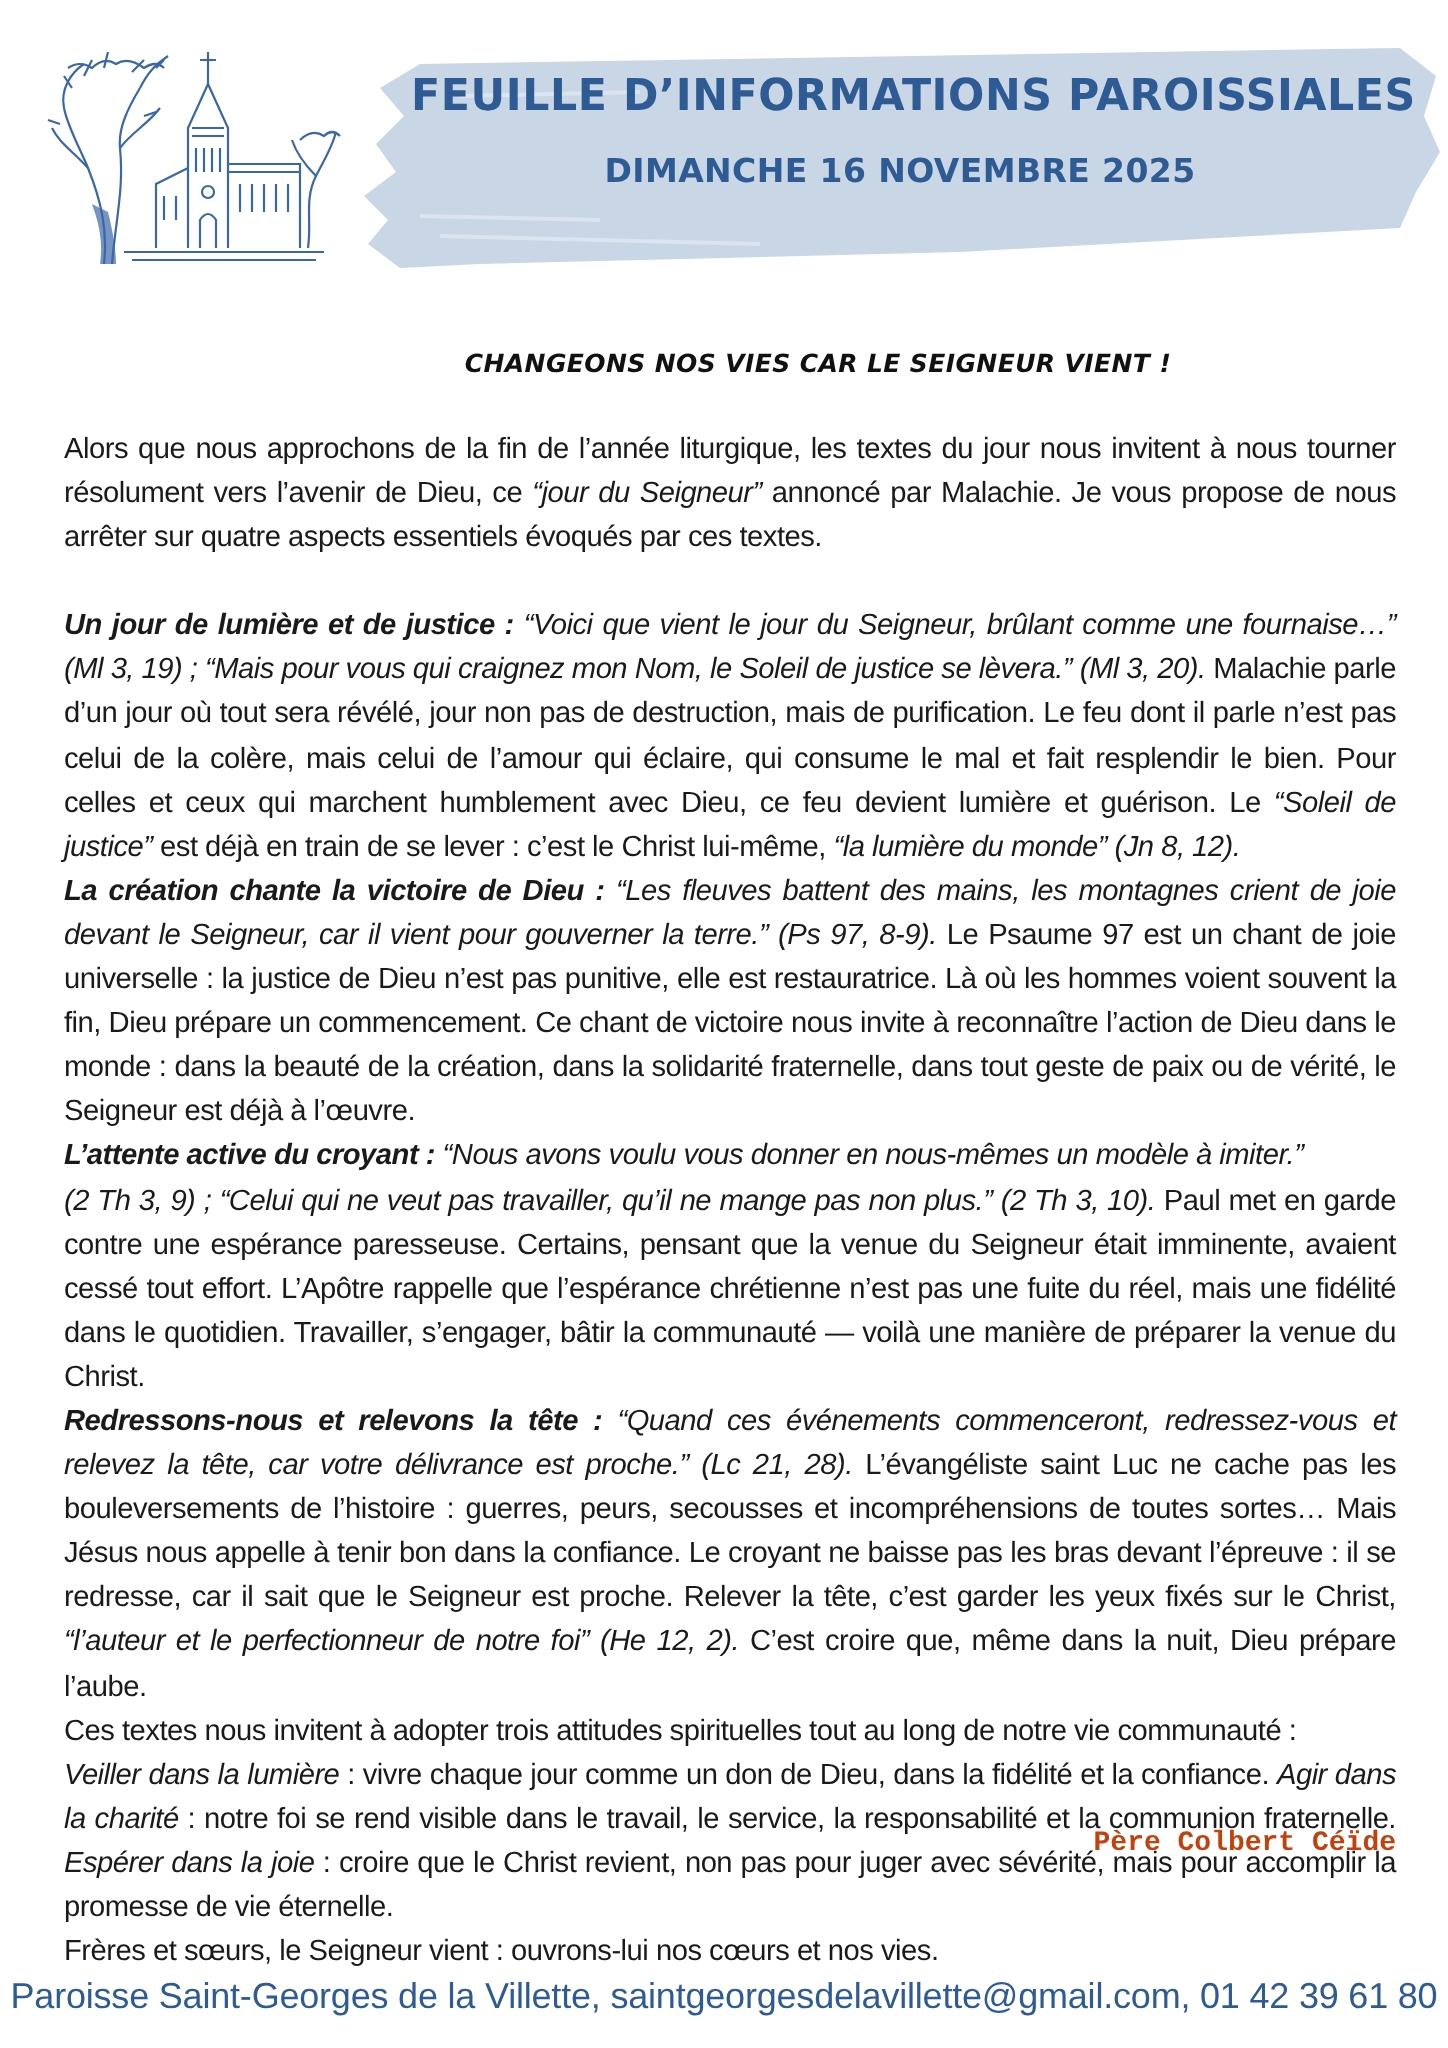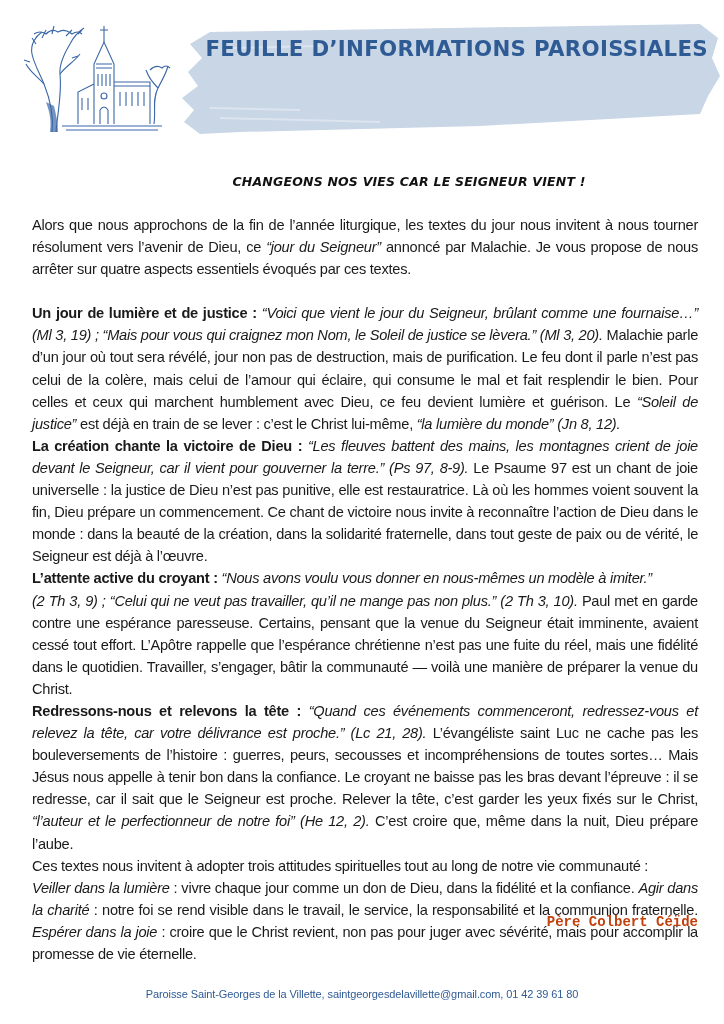--- a/index.html
+++ b/index.html
@@ -26,30 +26,30 @@
       font-family: "DejaVu Sans", sans-serif; font-weight: bold; font-style: italic;
       font-size: 12.5px; letter-spacing: 0.2px; color: #111; margin-left: 47px;
     }
     .body-text {
       position: absolute; left: 32px; top: 214px; width: 666px;
       font-family: "Liberation Sans", sans-serif; font-size: 14.6px; line-height: 22.1px;
       text-align: justify; color: #1a1a1a; letter-spacing: -0.25px;
     }
     .body-text p { margin: 0; }
     .body-text p.gap { margin-bottom: 22px; }
-    .body-text b { font-weight: bold; }
+    .body-text b { font-weight: bold; font-style: italic; }
     .body-text i { font-style: italic; }
     .last-left { text-align-last: left; }
     .signature {
       position: absolute; right: 26px; top: 914px;
       font-family: Liberation Mono, monospace; font-weight: bold; font-size: 14px; color: #c2410c;
     }
     .footer {
       position: absolute; left: 0; top: 988px; width: 724px; text-align: center;
-      font-family: "Liberation Sans", sans-serif; font-size: 11px; color: #2f5b95; letter-spacing: -0.1px;
+      font-family: "Liberation Sans", sans-serif; font-size: 18px; color: #2f5b95; letter-spacing: -0.1px;
     }
   </style>
 </head>
 <body>
 
 <div class="header">
   <svg class="logo" viewBox="0 0 150 122">
     <g fill="none" stroke="#3a67a8" stroke-width="1.1">
 
       <path d="M30 118 C32 100 28 85 22 70 C18 60 12 50 10 40"></path>
@@ -80,20 +80,21 @@
       <path d="M128 56 q6 -6 12 -2 q4 -4 8 0"></path>
     </g>
     <path d="M28 118 C30 104 26 94 24 88 L32 92 C34 100 36 110 36 118 Z" fill="#3a67a8" opacity="0.7"></path>
   </svg>
 
   <svg class="banner" viewBox="0 0 544 120" preserveAspectRatio="none">
     <path d="M30 14 L520 6 L538 20 L532 40 L540 58 L528 78 L520 96 L300 108 L60 114 L20 116 L4 104 L14 92 L2 80 L18 68 L8 54 L22 40 L10 26 Z" fill="#c9d6e6"></path>
     <path d="M40 100 L200 104 M30 90 L120 92 M50 30 L140 28" stroke="#dbe4ef" stroke-width="2"></path>
   </svg>
   <div class="banner-title">FEUILLE D’INFORMATIONS PAROISSIALES</div>
+  <div class="banner-date">DIMANCHE 16 NOVEMBRE 2025</div>
 </div>
 
 <div class="article-title">CHANGEONS NOS VIES CAR LE SEIGNEUR VIENT !</div>
 
 <div class="body-text">
   <p class="gap last-left">
     <span>Alors que nous approchons de la fin de l’année liturgique, les textes du jour nous invitent à nous tourner résolument vers l’avenir de Dieu, ce </span><i>“jour du Seigneur”</i><span> annoncé par Malachie. Je vous propose de nous arrêter sur quatre aspects essentiels évoqués par ces textes.</span>
   </p>
 
   <p class="last-left">
@@ -111,17 +112,18 @@
   <p class="last-left">
     <b>Redressons-nous et relevons la tête :</b><i> “Quand ces événements commenceront, redressez-vous et relevez la tête, car votre délivrance est proche.” (Lc 21, 28).</i><span> L’évangéliste saint Luc ne cache pas les bouleversements de l’histoire : guerres, peurs, secousses et incompréhensions de toutes sortes… Mais Jésus nous appelle à tenir bon dans la confiance. Le croyant ne baisse pas les bras devant l’épreuve : il se redresse, car il sait que le Seigneur est proche. Relever la tête, c’est garder les yeux fixés sur le Christ, </span><i>“l’auteur et le perfectionneur de notre foi” (He 12, 2).</i><span> C’est croire que, même dans la nuit, Dieu prépare l’aube.</span>
   </p>
 
   <p class="last-left">Ces textes nous invitent à adopter trois attitudes spirituelles tout au long de notre vie communauté :</p>
 
   <p class="last-left">
     <i>Veiller dans la lumière</i><span> : vivre chaque jour comme un don de Dieu, dans la fidélité et la confiance. </span><i>Agir dans la charité</i><span> : notre foi se rend visible dans le travail, le service, la responsabilité et la communion fraternelle. </span><i>Espérer dans la joie</i><span> : croire que le Christ revient, non pas pour juger avec sévérité, mais pour accomplir la promesse de vie éternelle.</span>
   </p>
 
+  <p class="last-left">Frères et sœurs, le Seigneur vient : ouvrons-lui nos cœurs et nos vies.</p>
 </div>
 
 <div class="signature">Père Colbert Céïde</div>
 
 <div class="footer">Paroisse Saint-Georges de la Villette, saintgeorgesdelavillette@gmail.com, 01 42 39 61 80</div>
 
 </body></html>

